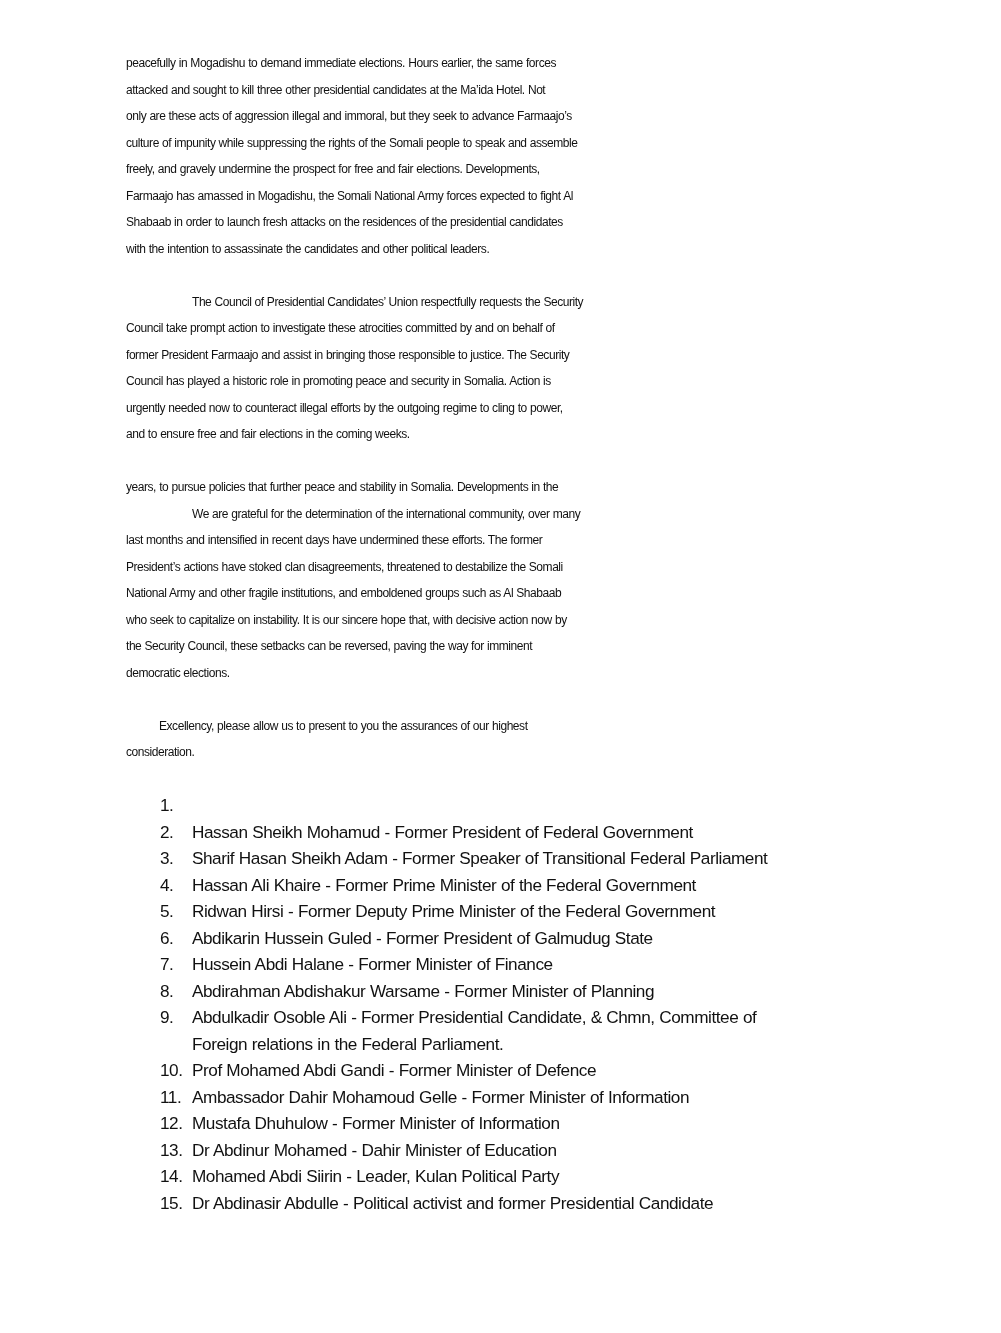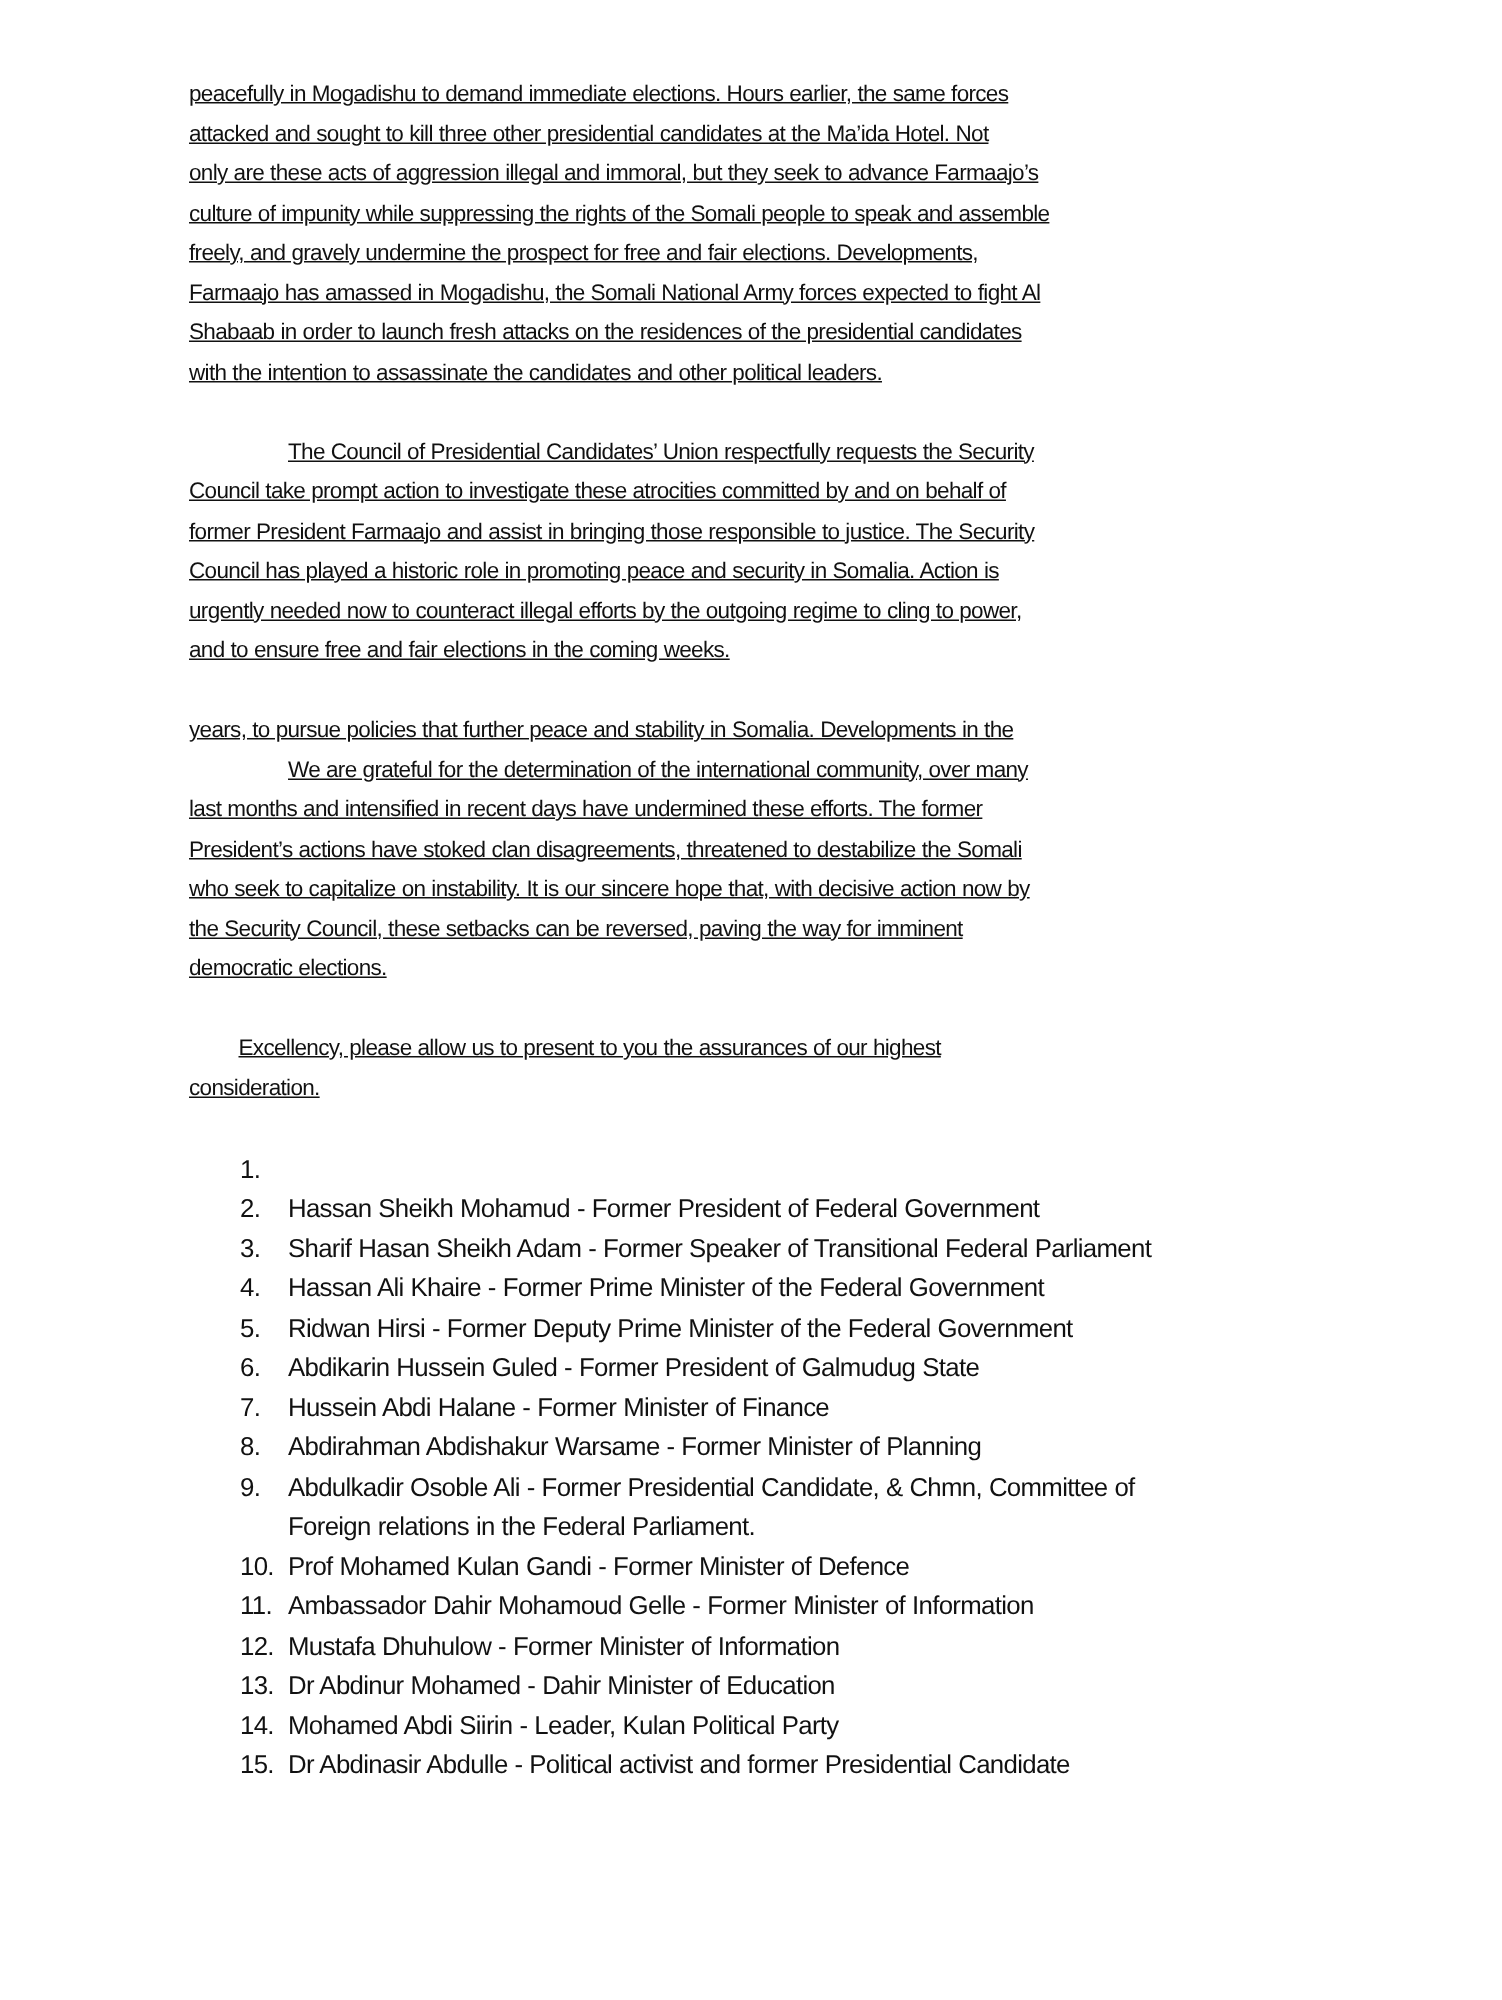--- a/index.html
+++ b/index.html
@@ -17,26 +17,25 @@
     }
     .page {
       position: absolute;
       left: 126px;
       top: 50px;
       width: 830px;
     }
     .line {
       display: block;
       white-space: nowrap;
-      font-size: 15px;
+      font-size: 12px;
       line-height: 26.5px;
       height: 26.5px;
       letter-spacing: -0.45px;
       word-spacing: 0.3px;
-      text-decoration: underline;
     }
     .indent-tab { padding-left: 66px; }
     .indent-small { padding-left: 33px; }
     .para { margin-bottom: 26.5px; }
     .list {
       margin-top: 26.5px;
     }
     .li {
       display: flex;
       white-space: nowrap;
@@ -79,20 +78,21 @@
     <span class="line">Council has played a historic role in promoting peace and security in Somalia.  Action is</span>
     <span class="line">urgently needed now to counteract illegal efforts by the outgoing regime to cling to power,</span>
     <span class="line">and to ensure free and fair elections in the coming weeks.</span>
   </div>
 
   <div class="para">
     <span class="line">years, to pursue policies that further peace and stability in Somalia. Developments in the</span>
     <span class="line indent-tab">We are grateful for the determination of the international community, over many</span>
     <span class="line">last months and intensified in recent days have undermined these efforts. The former</span>
     <span class="line">President’s actions have stoked clan disagreements, threatened to destabilize the Somali</span>
+    <span class="line">National Army and other fragile institutions, and emboldened groups such as Al Shabaab</span>
     <span class="line">who seek to capitalize on instability. It is our sincere hope that, with decisive action now by</span>
     <span class="line">the Security Council, these setbacks can be reversed, paving the way for imminent</span>
     <span class="line">democratic elections.</span>
   </div>
 
   <div>
     <span class="line indent-small">Excellency, please allow us to present to you the assurances of our highest</span>
     <span class="line">consideration.</span>
   </div>
 
@@ -145,21 +145,21 @@
     <div class="li">
       <span class="num">9.</span>
       <span class="text-wrap">
         <span>Abdulkadir Osoble Ali - Former Presidential Candidate, &amp; Chmn, Committee of</span>
         <span>Foreign relations in the Federal Parliament.</span>
       </span>
     </div>
     <div class="li">
       <span class="num">10.</span>
       <span class="text-wrap">
-          <span>Prof Mohamed Kulan Gandi - Former Minister of Defence</span>
+          <span>Prof Mohamed Abdi Gandi - Former Minister of Defence</span>
         </span>
     </div>
     <div class="li">
       <span class="num">11.</span>
       <span class="text-wrap">
           <span>Ambassador Dahir Mohamoud Gelle - Former Minister of Information</span>
         </span>
     </div>
     <div class="li">
       <span class="num">12.</span>

